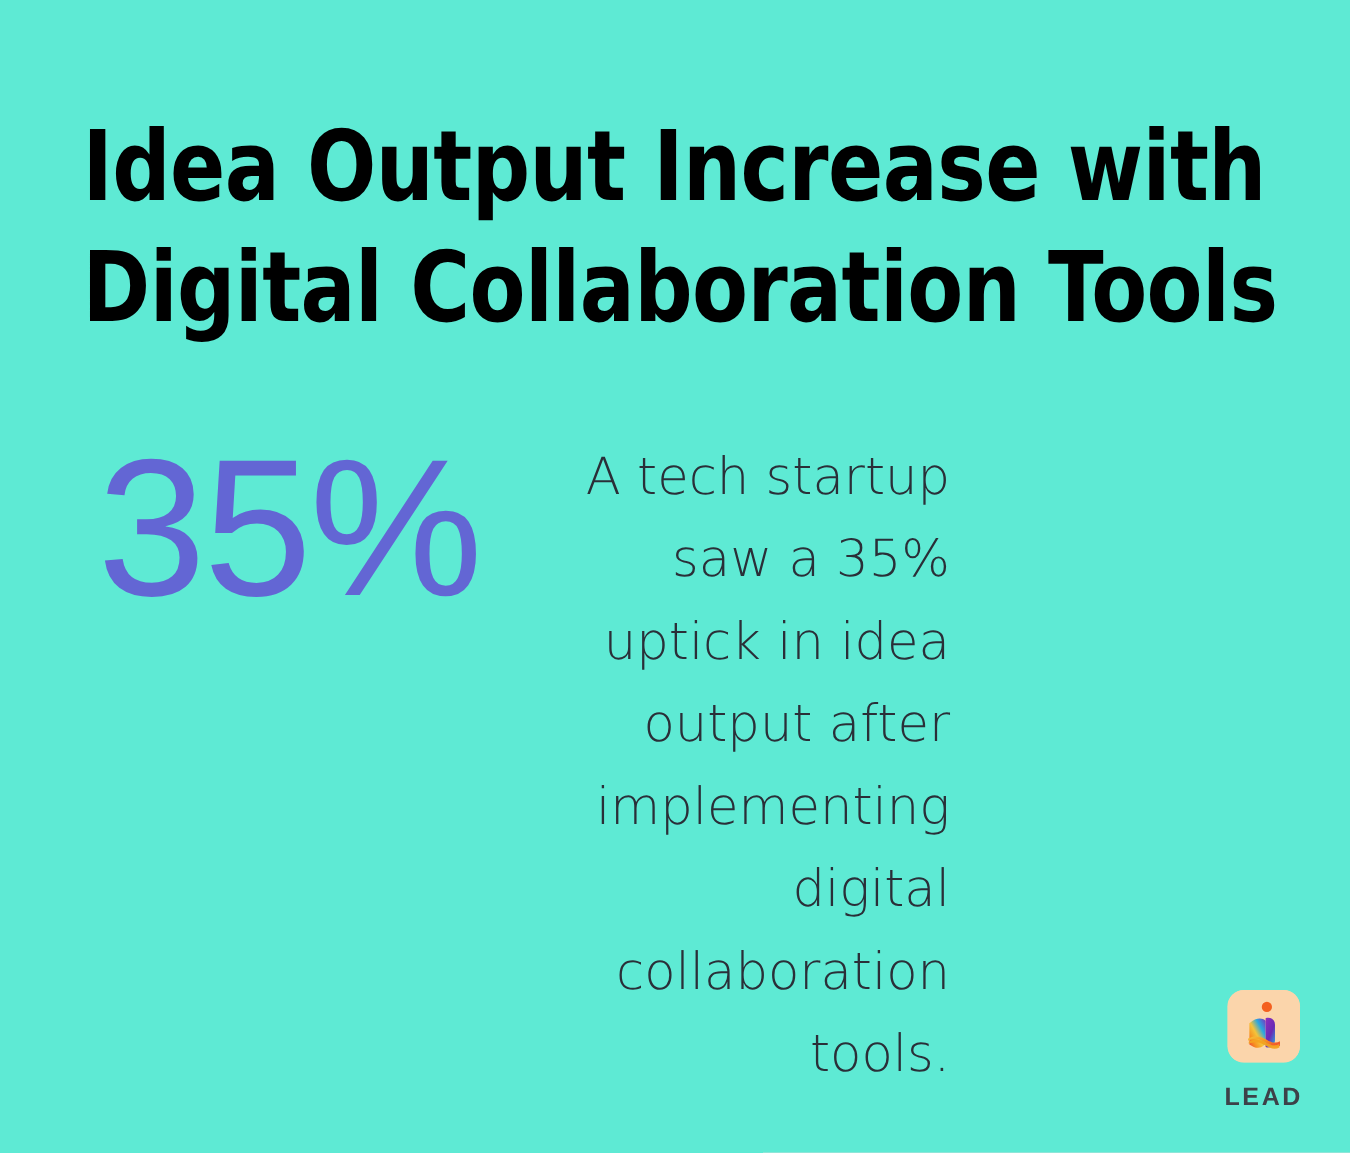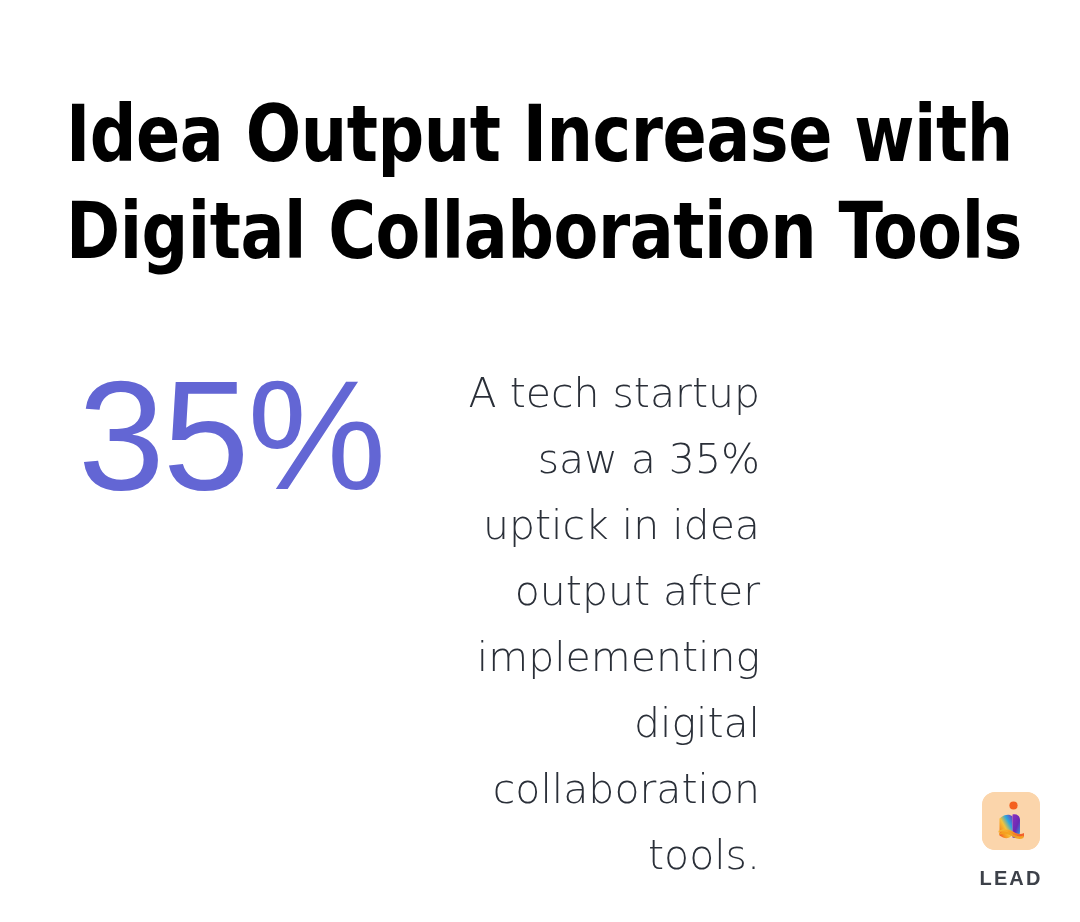--- a/index.html
+++ b/index.html
@@ -13,21 +13,21 @@
     background: #dfe0e0;
     font-family: "Liberation Sans", sans-serif;
     overflow: hidden;
     position: relative;
   }
 
   .canvas {
     position: relative;
     width: 1080px;
     height: 922px;
-    background: #ffffff;
+    background: #5eead4;
     box-sizing: border-box;
   }
 
   
   .title-block {
     position: absolute;
     left: 66px;
     top: 86px;
     width: 970px;
   }
@@ -41,21 +41,21 @@
     color: #000000;
     white-space: nowrap;
     transform: scaleX(0.93);
     transform-origin: left center;
   }
 
   
   .stat-row {
     position: absolute;
     left: 0;
-    top: 360px;
+    top: 348px;
     width: 900px;
     display: flex;
     align-items: flex-start;
   }
 
   .stat-value-wrap {
     width: 412px;
     flex: 0 0 412px;
     padding-left: 78px;
     box-sizing: border-box;

